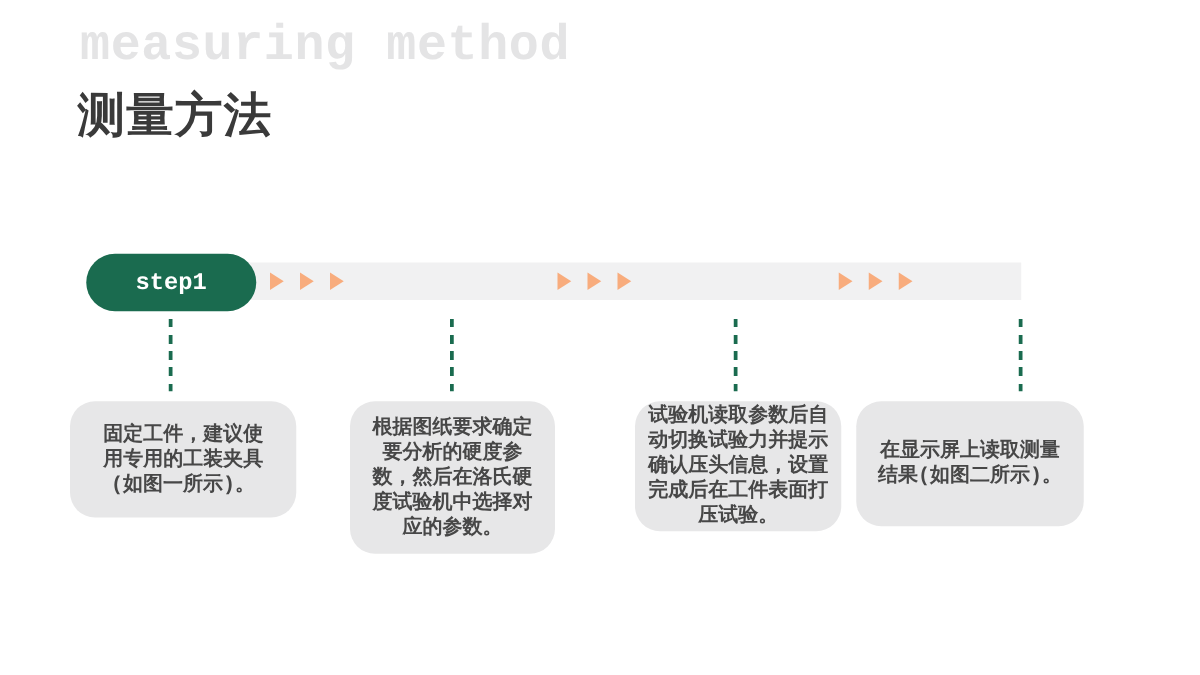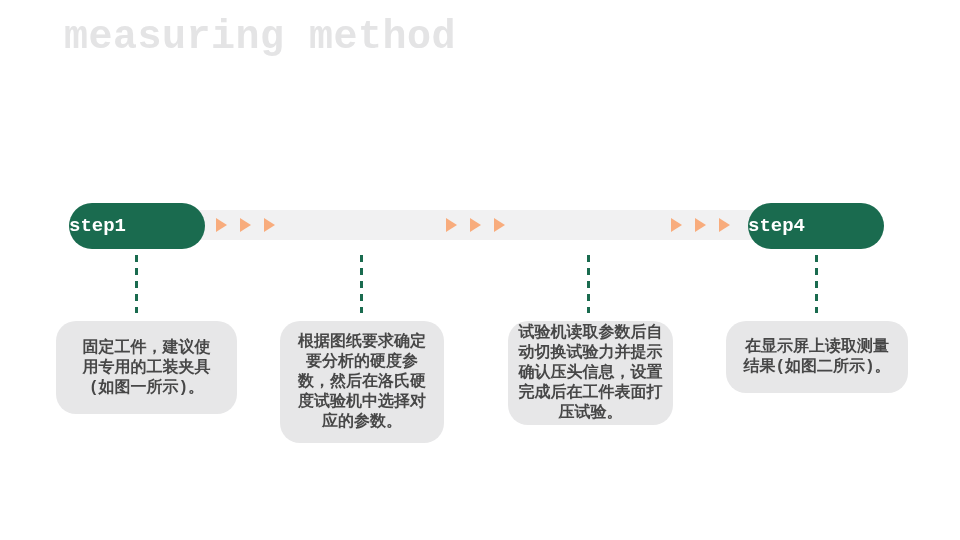--- a/index.html
+++ b/index.html
@@ -49,21 +49,21 @@
     top: 203px;
     width: 136px;
     height: 46px;
     border-radius: 23px;
     background: var(--green, #1a6b4f);
     color: #ffffff;
     font-size: 19px;
     font-weight: 700;
     display: flex;
     align-items: center;
-    justify-content: flex-start;
+    justify-content: center;
     z-index: 2;
   }
   .arrow-group {
     position: absolute;
     top: 218px;
     display: flex;
     gap: 13px;
     z-index: 1;
   }
   .tri {
@@ -109,28 +109,26 @@
     text-align: center;
     white-space: pre-line;
   }
 </style>
 </head>
 <body>
 
 <div class="slide">
 
   <div class="title-en">measuring method</div>
+  <div class="title-zh">测量方法</div>
 
   <div class="band"></div>
 
   <div class="pill" style="left:69px">
     <span>step1</span>
-  </div>
-  <div class="pill" style="left:748px">
-    <span>step4</span>
   </div>
 
   <div class="arrow-group" style="left:216px">
     <div class="tri"></div>
     <div class="tri"></div>
     <div class="tri"></div>
   </div>
   <div class="arrow-group" style="left:446px">
     <div class="tri"></div>
     <div class="tri"></div>
@@ -159,18 +157,18 @@
 度试验机中选择对
 应的参数。</div>
   </div>
   <div class="card" style="left:508px; width:165px; height:104px">
     <div class="card-text">试验机读取参数后自
 动切换试验力并提示
 确认压头信息，设置
 完成后在工件表面打
 压试验。</div>
   </div>
-  <div class="card" style="left:726px; width:182px; height:72px">
+  <div class="card" style="left:685px; width:182px; height:100px">
     <div class="card-text">在显示屏上读取测量
 结果(如图二所示)。</div>
   </div>
 
 </div>
 
 </body></html>

